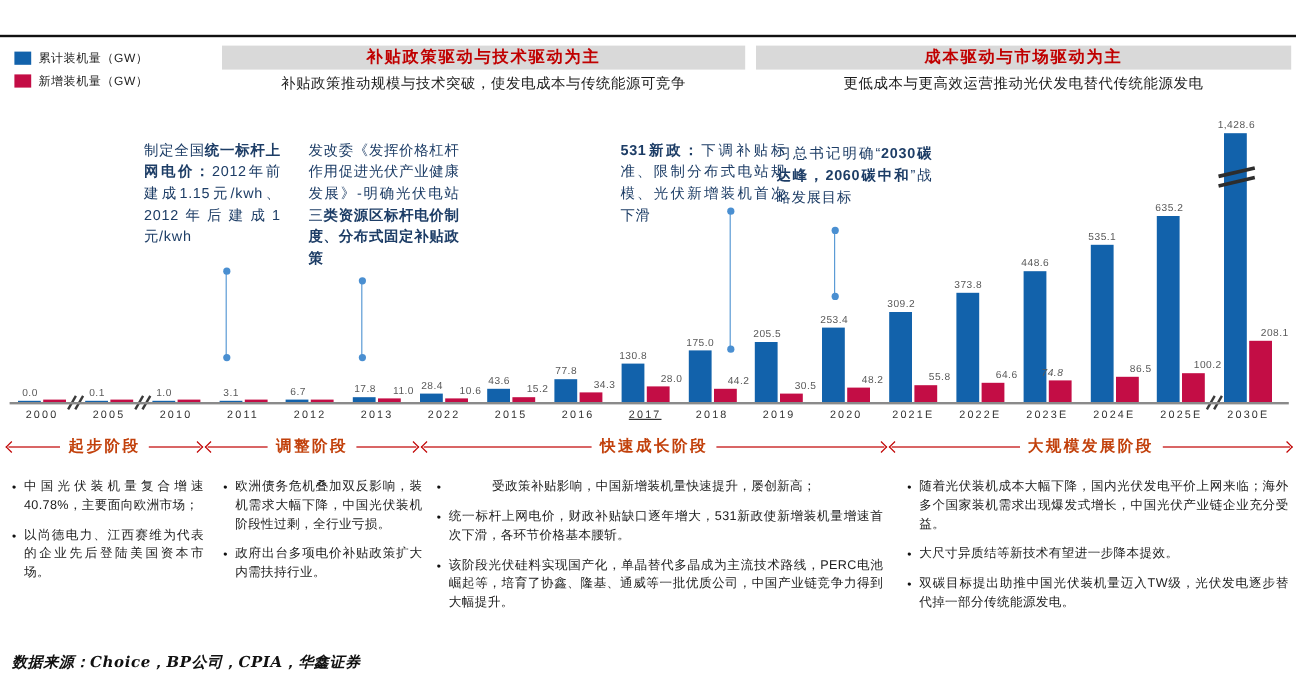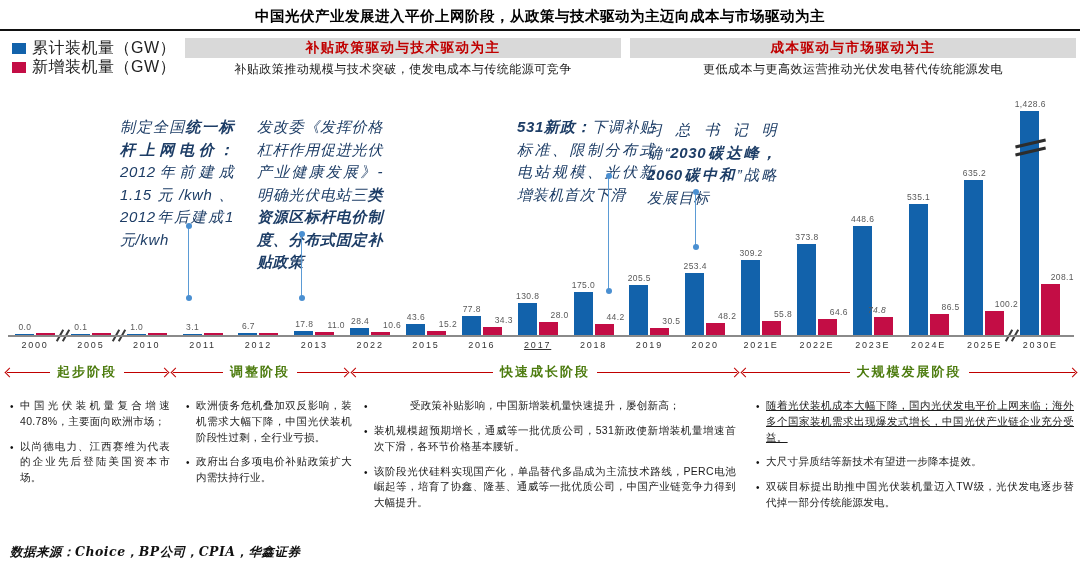--- a/index.html
+++ b/index.html
@@ -7,47 +7,47 @@
   body { font-family:"Liberation Sans","DejaVu Sans",sans-serif; }
   #figure { position:relative; width:1080px; height:569px; background:#fff; overflow:hidden; }
 
   .title { position:absolute; left:0; top:7px; width:1080px; text-align:center;
            font-size:14.5px; font-weight:bold; color:#000; letter-spacing:0.5px; }
   .title-rule { position:absolute; left:0; top:29px; width:1080px; height:2px; background:#111; }
 
   .legend { position:absolute; left:12px; top:39px; }
   .legend-row { display:flex; align-items:center; height:19px; }
   .legend-swatch { width:14px; height:11px; margin-right:6px; flex:none; }
-  .legend-label { font-size:16px; color:#222; letter-spacing:0.5px; }
+  .legend-label { font-size:10px; color:#222; letter-spacing:0.5px; }
 
   .band { position:absolute; top:38px; height:20px; background:#d9d9d9; display:flex;
           align-items:center; justify-content:center; }
   .band-header { font-size:13.5px; font-weight:bold; color:#c00000; letter-spacing:1.5px; }
   .band-sub { position:absolute; top:61px; height:16px; display:flex; align-items:center;
               justify-content:center; font-size:12px; color:#1a1a1a; letter-spacing:0.5px; }
 
   .axis { position:absolute; left:8px; top:335px; width:1066px; height:2px; background:#8a8a8a; }
   .bar { position:absolute; }
   .val-label { position:absolute; width:60px; text-align:center; font-size:8.5px;
                color:#595959; letter-spacing:0.4px; white-space:nowrap; }
   .year-label { position:absolute; width:60px; top:340px; text-align:center; font-size:9px;
                 color:#333; letter-spacing:1.8px; }
   .axis-break-line { position:absolute; width:2px; height:13px; background:#3a3a3a;
                      transform:rotate(30deg); top:329px; }
   .bar-break-line { position:absolute; height:2.5px; background:#2d2d2d; transform:rotate(-13deg); }
 
-  .ann { position:absolute; font-size:15px; line-height:1.5; color:#1d3d66;
-         letter-spacing:0.6px; text-align:justify;font-style:italic; }
+  .ann { position:absolute; font-size:12px; line-height:1.5; color:#1d3d66;
+         letter-spacing:0.6px; text-align:justify; }
   .ann b { font-weight:bold; }
   .stem { position:absolute; width:0; border-left:1.5px solid #5b9bd5; }
   .stem-dot { position:absolute; width:6px; height:6px; border-radius:50%; background:#4a8fd1; }
 
   .phase { position:absolute; top:361px; height:22px; display:flex; align-items:center; }
   .phase-line { flex:1; height:0; border-top:1.6px solid #c00000; }
-  .phase-label { font-size:13px; font-weight:bold; color:#4d7c0f; letter-spacing:2px;
+  .phase-label { font-size:13px; font-weight:bold; color:#c2410c; letter-spacing:2px;
                  margin:0 7px; white-space:nowrap; }
   .chev { width:7px; height:7px; flex:none; }
   .chev-left  { border-left:1.6px solid #c00000; border-bottom:1.6px solid #c00000;
                 transform:rotate(45deg); margin-right:-6px; }
   .chev-right { border-right:1.6px solid #c00000; border-top:1.6px solid #c00000;
                 transform:rotate(45deg); margin-left:-6px; }
 
   .bullets { position:absolute; top:398px; }
   .bullet { display:flex; margin-bottom:9px; font-size:10.5px; line-height:1.5;
             color:#1c1c1c; letter-spacing:0.3px; text-align:justify; }
@@ -55,21 +55,20 @@
 
   .source { position:absolute; left:10px; top:544px; font-size:12.5px; font-style:italic;
             font-weight:600; color:#111; font-family:"DejaVu Serif","Liberation Serif",serif;
             letter-spacing:0.5px; }
 </style>
 </head>
 <body>
 
 <div id="figure">
 
-  <div class="title">中国光伏产业发展进入平价上网阶段，从政策与技术驱动为主迈向成本与市场驱动为主</div>
   <div class="title-rule"></div>
 
   <div class="legend">
     <div class="legend-row">
       <span class="legend-swatch" style="background:#1262ab;"></span>
       <span class="legend-label">累计装机量（GW）</span>
     </div>
     <div class="legend-row">
       <span class="legend-swatch" style="background:#c30d45;"></span>
       <span class="legend-label">新增装机量（GW）</span>
@@ -256,31 +255,31 @@
           <div style="flex: 1 1 0%;">政府出台多项电价补贴政策扩大内需扶持行业。</div>
         </div>
       </div>
       <div class="bullets" style="left: 364px; width: 372px;">
         <div class="bullet">
           <div class="bullet-marker">•</div>
           <div style="flex: 1 1 0%; margin-left: 36px;">受政策补贴影响，中国新增装机量快速提升，屡创新高；</div>
         </div>
         <div class="bullet">
           <div class="bullet-marker">•</div>
-          <div style="flex: 1 1 0%;">装机规模超预期增长，通威等一批优质公司，531新政使新增装机量增速首次下滑，各环节价格基本腰斩。</div>
+          <div style="flex: 1 1 0%;">统一标杆上网电价，财政补贴缺口逐年增大，531新政使新增装机量增速首次下滑，各环节价格基本腰斩。</div>
         </div>
         <div class="bullet">
           <div class="bullet-marker">•</div>
           <div style="flex: 1 1 0%;">该阶段光伏硅料实现国产化，单晶替代多晶成为主流技术路线，PERC电池崛起等，培育了协鑫、隆基、通威等一批优质公司，中国产业链竞争力得到大幅提升。</div>
         </div>
       </div>
       <div class="bullets" style="left: 756px; width: 318px;">
         <div class="bullet">
           <div class="bullet-marker">•</div>
-          <div style="flex: 1 1 0%; text-decoration: underline;">随着光伏装机成本大幅下降，国内光伏发电平价上网来临；海外多个国家装机需求出现爆发式增长，中国光伏产业链企业充分受益。</div>
+          <div style="flex: 1 1 0%;">随着光伏装机成本大幅下降，国内光伏发电平价上网来临；海外多个国家装机需求出现爆发式增长，中国光伏产业链企业充分受益。</div>
         </div>
         <div class="bullet">
           <div class="bullet-marker">•</div>
           <div style="flex: 1 1 0%;">大尺寸异质结等新技术有望进一步降本提效。</div>
         </div>
         <div class="bullet">
           <div class="bullet-marker">•</div>
           <div style="flex: 1 1 0%;">双碳目标提出助推中国光伏装机量迈入TW级，光伏发电逐步替代掉一部分传统能源发电。</div>
         </div>
       </div>

